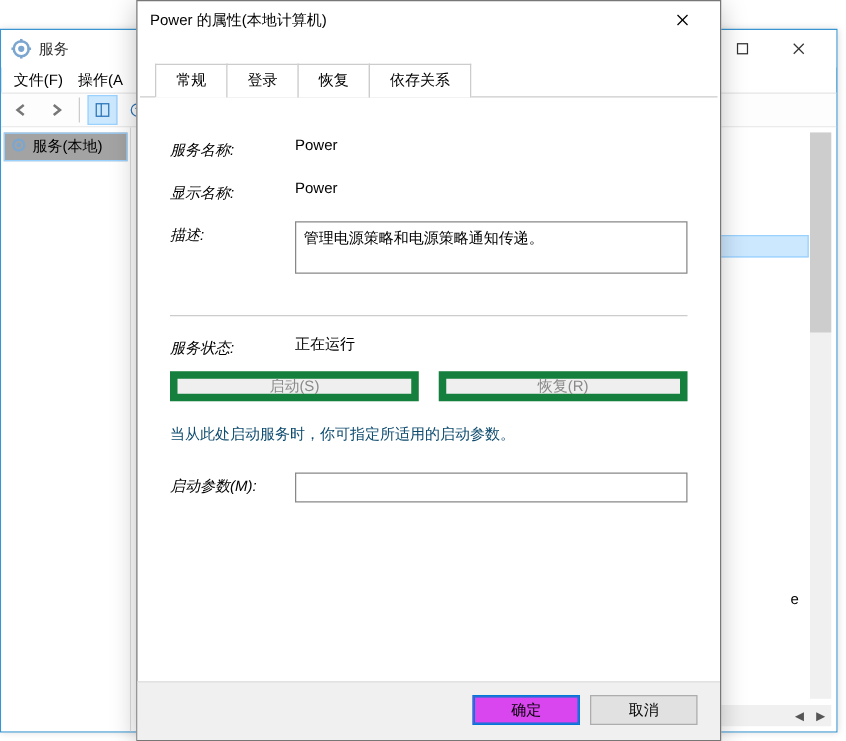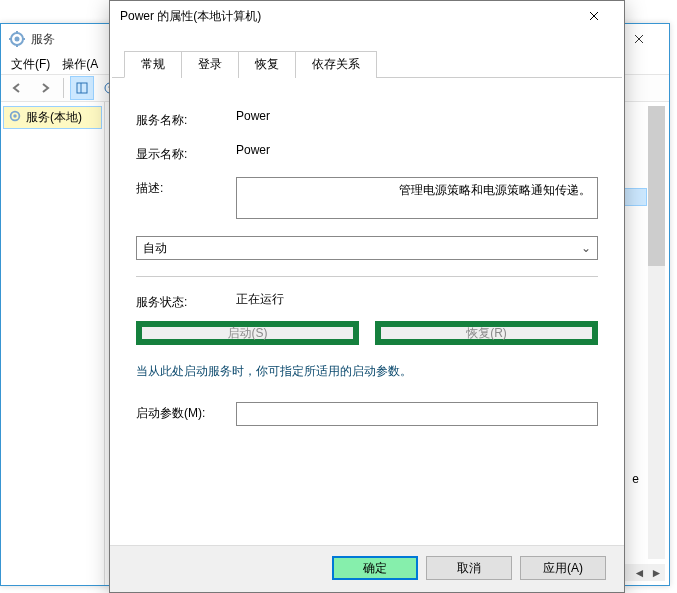--- a/index.html
+++ b/index.html
@@ -87,21 +87,21 @@
   width: 104px;
   border-right: 1px solid #ddd;
   padding: 4px 2px;
   background: #fff;
 }
 .tree-item {
   display: flex;
   align-items: center;
   gap: 4px;
   padding: 2px 4px;
-  background: #fef9c3;
+  background: #a3a3a3;
   border: 1px solid #99d1ff;
 }
 .mmc-main { flex:1; position:relative; background:#fff;}
 .mmc-blue-row {
   position:absolute; top:86px; left:6px; right:22px; height:18px;
   background:#cce8ff; border:1px solid #99d1ff;
 }
 .mmc-status-text {
   position:absolute; top:370px; right:30px; color:#000;
 }
@@ -117,21 +117,21 @@
 }
 .mmc-scroll-h .arrow {
   width:17px;height:17px;display:flex;align-items:center;justify-content:center;color:#555;
 }
 
 
 .dlg {
   position: absolute;
   left: 109px;
   top: 0;
-  width: 516px;
+  width: 468px;
   height: 593px;
   background: #fff;
   border: 1px solid #777;
   box-shadow: 0 4px 20px rgba(0,0,0,.25);
 }
 .dlg-titlebar {
   height: 30px;
   display: flex;
   align-items: center;
   padding: 0 10px;
@@ -169,34 +169,34 @@
 }
 .form-row {
   display:flex;
   margin-bottom: 14px;
   align-items: flex-start;
 }
 .form-label {
   width: 100px;
   padding-top: 3px;
   color:#000;
+  font-style:italic;
 }
 .form-value {
   flex:1;
   color:#000;
 }
 .desc-box, .text-input {
   width: 100%;
   font-family: Liberation Serif, serif;
   font-size: 12px;
   border: 1px solid #888;
   padding: 4px 6px;
   background:#fff;
   color:#000;
-  text-align:right;
 }
 .desc-box { height: 42px; resize:none; }
 .path-section { margin: 4px 0 18px 0; }
 .select {
   width: 100%;
   height: 24px;
   border: 1px solid #888;
   background:#fff;
   display:flex;
   align-items:center;
@@ -233,21 +233,21 @@
   background:#f0f0f0;
   border-top: 1px solid #ddd;
 }
 .dlg-btn {
   width: 86px; height: 24px;
   border: 1px solid #adadad;
   background: #e1e1e1;
   display:flex; align-items:center; justify-content:center;
 }
 .dlg-btn.default {
-  background:#86efac;
+  background:#d946ef;
   border: 1px solid #0078d7;
   box-shadow: inset 0 0 0 1px #0078d7;
 }
 .hint {
   margin: 0 0 22px 0;
   color:#0c4a6e;
 }
 </style>
 </head>
 <body>
@@ -371,26 +371,20 @@
 
     <div class="form-row">
       <div class="form-label">描述:</div>
       <div class="form-value">
         <textarea class="desc-box" readonly="" style="">管理电源策略和电源策略通知传递。</textarea>
       </div>
     </div>
 
 
     <div class="form-row">
-      <div class="form-value">
-        <div class="select">
-          <span>自动</span>
-          <span class="chev">⌄</span>
-        </div>
-      </div>
     </div>
 
     <hr class="hr">
 
     <div class="form-row" style="margin-bottom:10px;">
       <div class="form-label">服务状态:</div>
       <div class="form-value">正在运行</div>
     </div>
 
     <div class="svc-buttons">
@@ -405,15 +399,14 @@
       <div class="form-value">
         <input class="text-input" disabled="" value="" style="">
       </div>
     </div>
 
   </div>
 
   <div class="dlg-footer">
     <div class="dlg-btn default">确定</div>
     <div class="dlg-btn">取消</div>
-    <div class="dlg-btn">应用(A)</div>
   </div>
 </div>
 
 </body></html>

